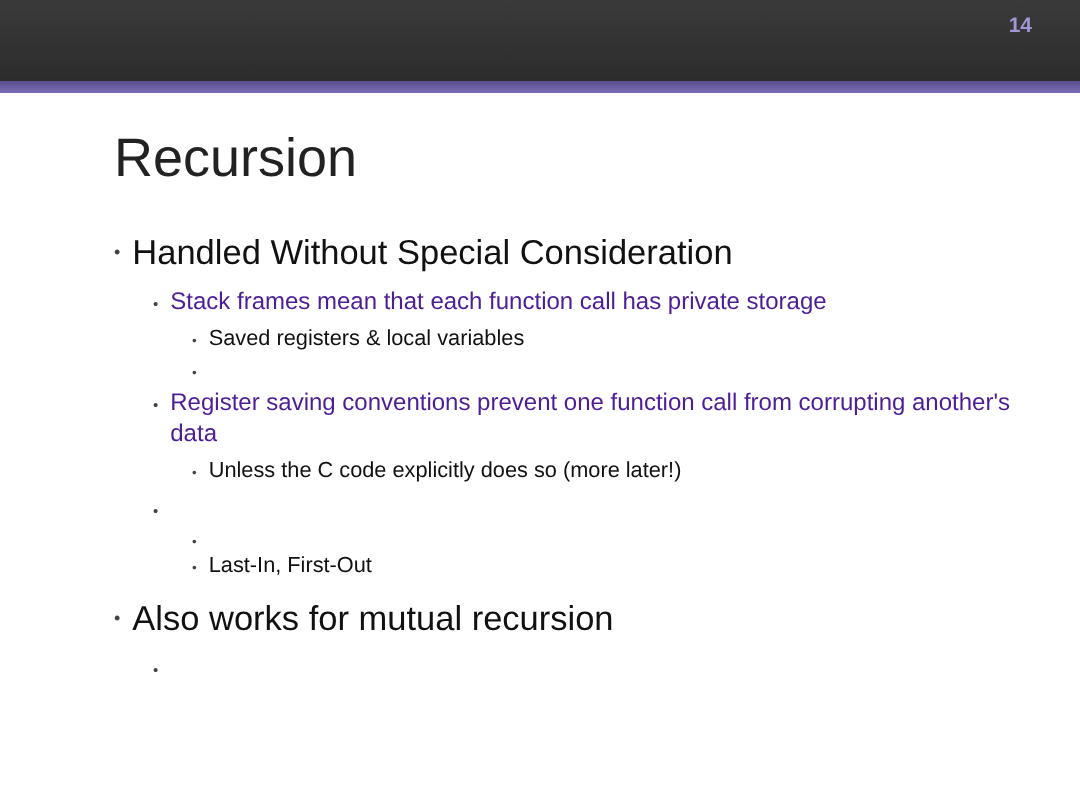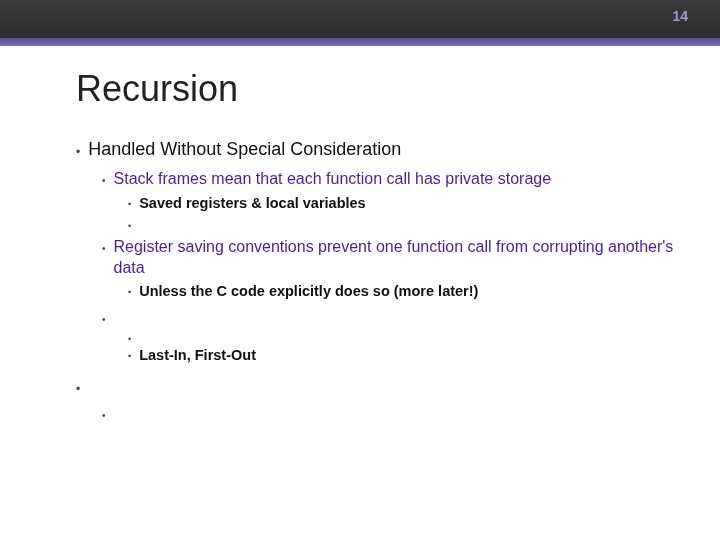--- a/index.html
+++ b/index.html
@@ -1,19 +1,19 @@
 <!DOCTYPE html>
 <html><head>
 <meta charset="utf-8">
 <style>
   * { margin: 0; padding: 0; box-sizing: border-box; }
   html, body { width: 720px; height: 540px; font-family: Arial, Helvetica, sans-serif; background: #fff; overflow: hidden; }
   .header-bar {
     width: 100%;
-    height: 38px;
+    height: 54px;
     background: linear-gradient(to bottom, #3a3a3a 0%, #2c2c2c 100%);
     position: relative;
   }
   .page-number {
     position: absolute;
     right: 32px;
     top: 8px;
     color: #a495d4;
     font-size: 14px;
     font-weight: bold;
@@ -30,31 +30,31 @@
   .title {
     font-size: 36px;
     font-weight: normal;
     color: #222;
     margin-bottom: 28px;
   }
   ul { list-style: none; }
   .lvl1 > li { margin-bottom: 10px; }
   .lvl1 > li > .row { display: flex; align-items: flex-start; }
   .lvl1 .bullet { color: #444; font-size: 12px; margin-right: 8px; margin-top: 7px; }
-  .lvl1-text { font-size: 18px; color: #111; line-height: 1.3; }
+  .lvl1-text { font-size: 23px; color: #111; line-height: 1.3; }
   .lvl2 { margin-left: 26px; margin-top: 8px; }
   .lvl2 > li { margin-bottom: 6px; }
   .lvl2 > li > .row { display: flex; align-items: flex-start; }
   .lvl2 .bullet { color: #444; font-size: 10px; margin-right: 8px; margin-top: 6px; }
   .lvl2-text { font-size: 16px; color: #4c1d95; line-height: 1.3; }
   .lvl3 { margin-left: 26px; margin-top: 4px; }
   .lvl3 > li { margin-bottom: 2px; }
   .lvl3 > li > .row { display: flex; align-items: flex-start; }
   .lvl3 .bullet { color: #444; font-size: 9px; margin-right: 8px; margin-top: 5px; }
-  .lvl3-text { font-size: 14.5px; color: #111; font-weight: bold; line-height: 1.35; }
+  .lvl3-text { font-size: 14.5px; color: #111; font-weight: normal; line-height: 1.35; }
 </style>
 </head>
 <body>
 
 <div class="header-bar">
   <div class="page-number">14</div>
 </div>
 <div class="accent-bar"></div>
 
 <div class="content">
@@ -118,20 +118,21 @@
                 </div>
               </li>
           </ul>
         </li>
       </ul>
     </li>
 
     <li>
       <div class="row">
         <span class="bullet">•</span>
+        <span class="lvl1-text">Also works for mutual recursion</span>
       </div>
       <ul class="lvl2">
         <li>
           <div class="row">
             <span class="bullet">•</span>
           </div>
         </li>
       </ul>
     </li>
 

